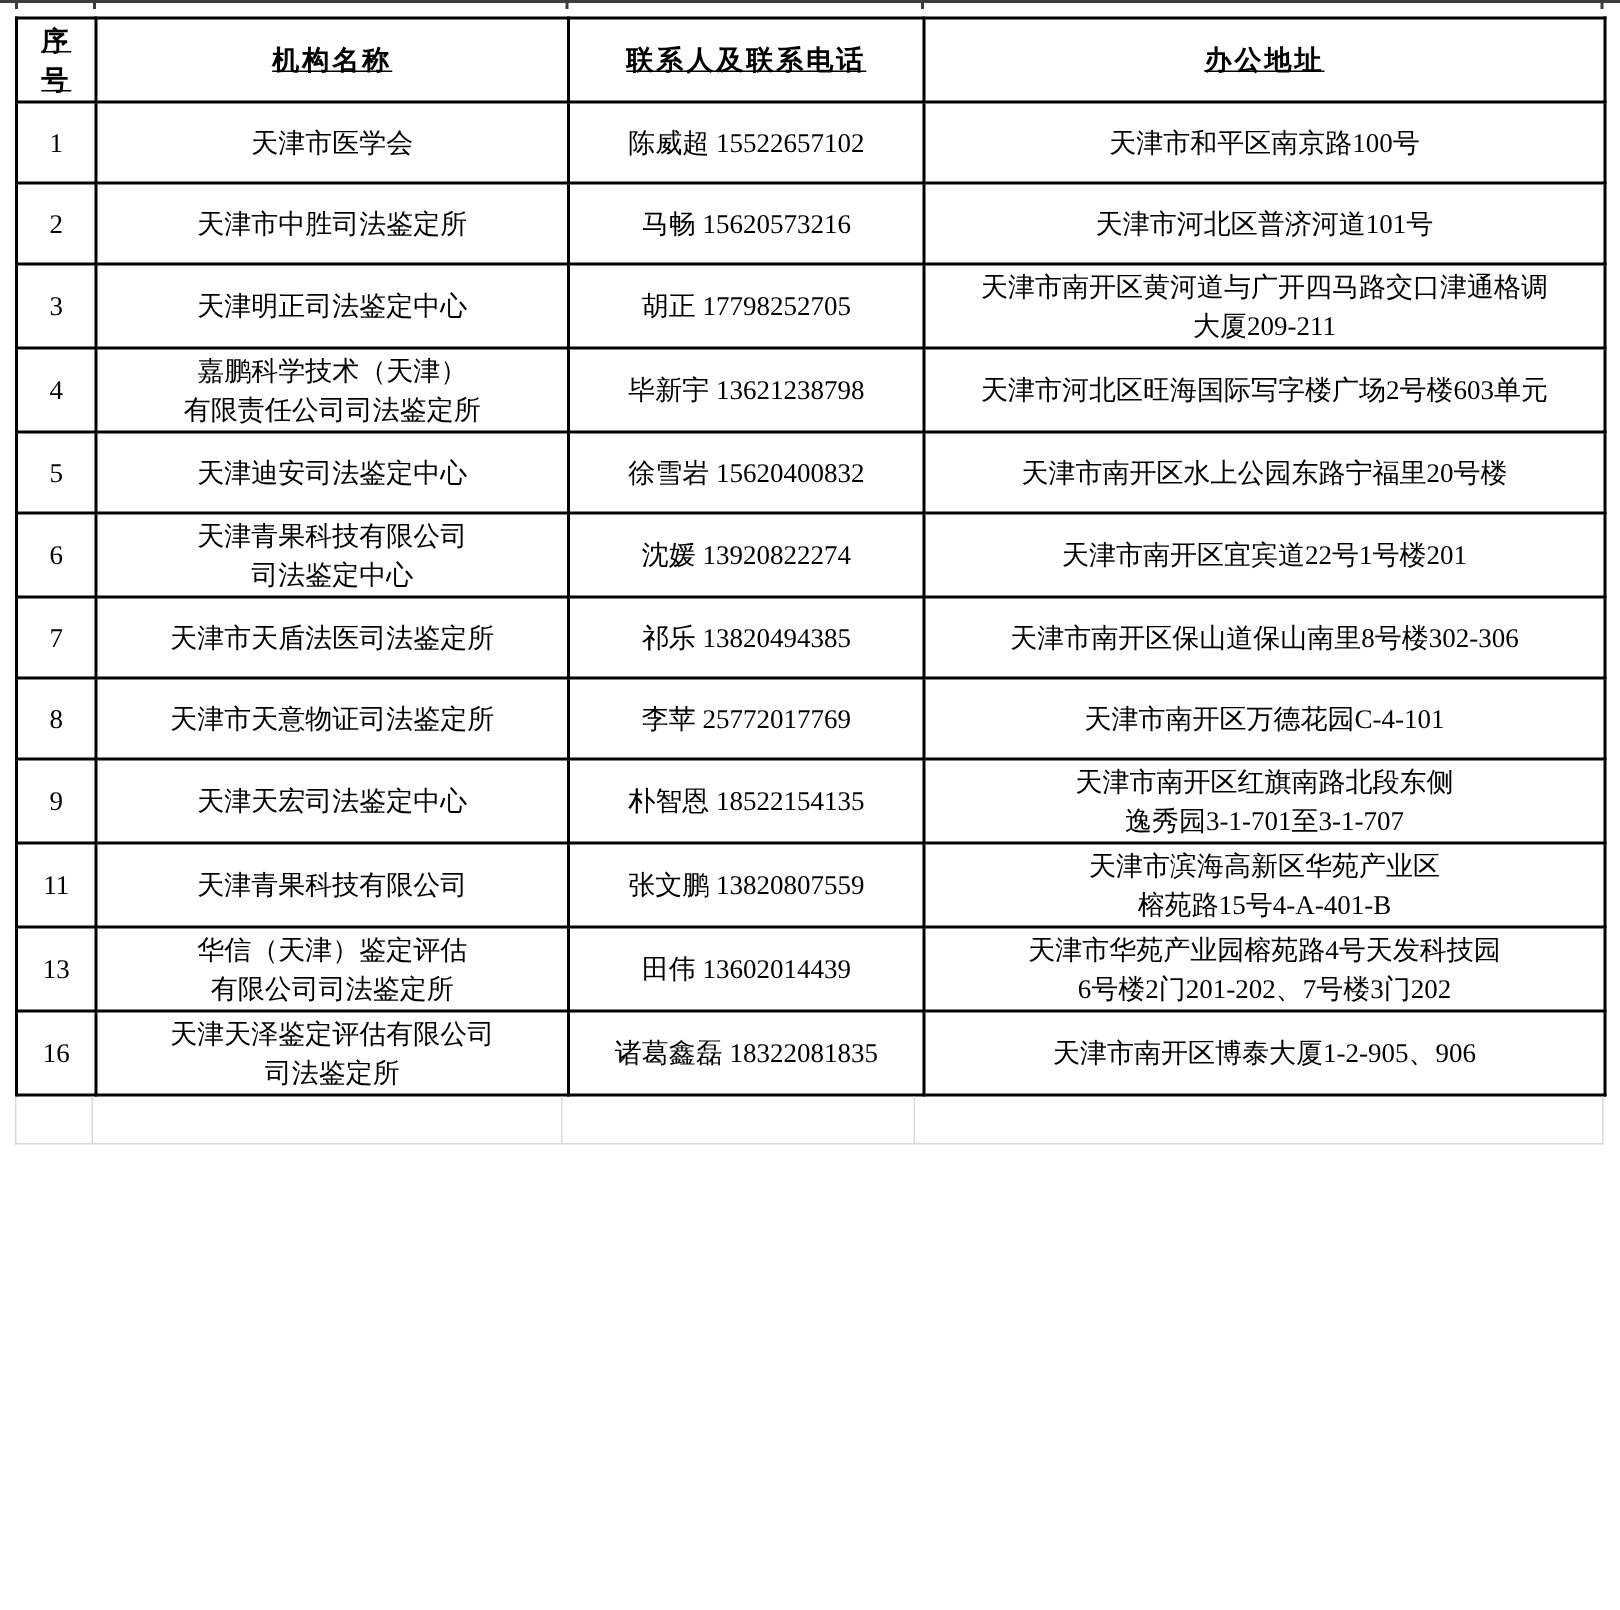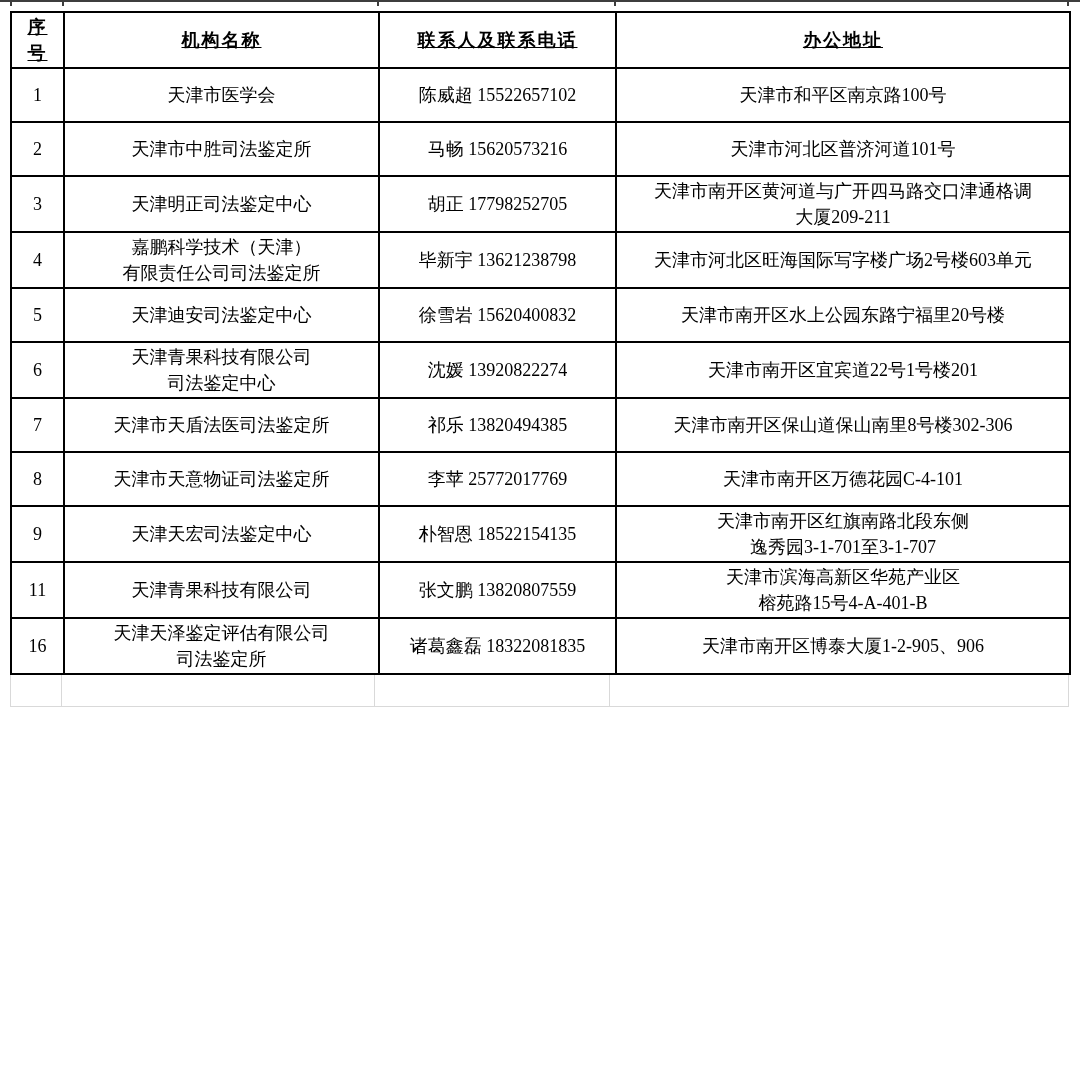--- a/index.html
+++ b/index.html
@@ -148,20 +148,28 @@
 逸秀园3-1-701至3-1-707</td>
   </tr>
       <tr>
     <td>11</td>
     <td>天津青果科技有限公司</td>
     <td>张文鹏 13820807559</td>
     <td>天津市滨海高新区华苑产业区
 榕苑路15号4-A-401-B</td>
   </tr>
       <tr>
+    <td>13</td>
+    <td>华信（天津）鉴定评估
+有限公司司法鉴定所</td>
+    <td>田伟 13602014439</td>
+    <td>天津市华苑产业园榕苑路4号天发科技园
+6号楼2门201-202、7号楼3门202</td>
+  </tr>
+      <tr>
     <td>16</td>
     <td>天津天泽鉴定评估有限公司
 司法鉴定所</td>
     <td>诸葛鑫磊 18322081835</td>
     <td>天津市南开区博泰大厦1-2-905、906</td>
   </tr>
     </tbody>
 </table>
 
 <div class="empty-row">

